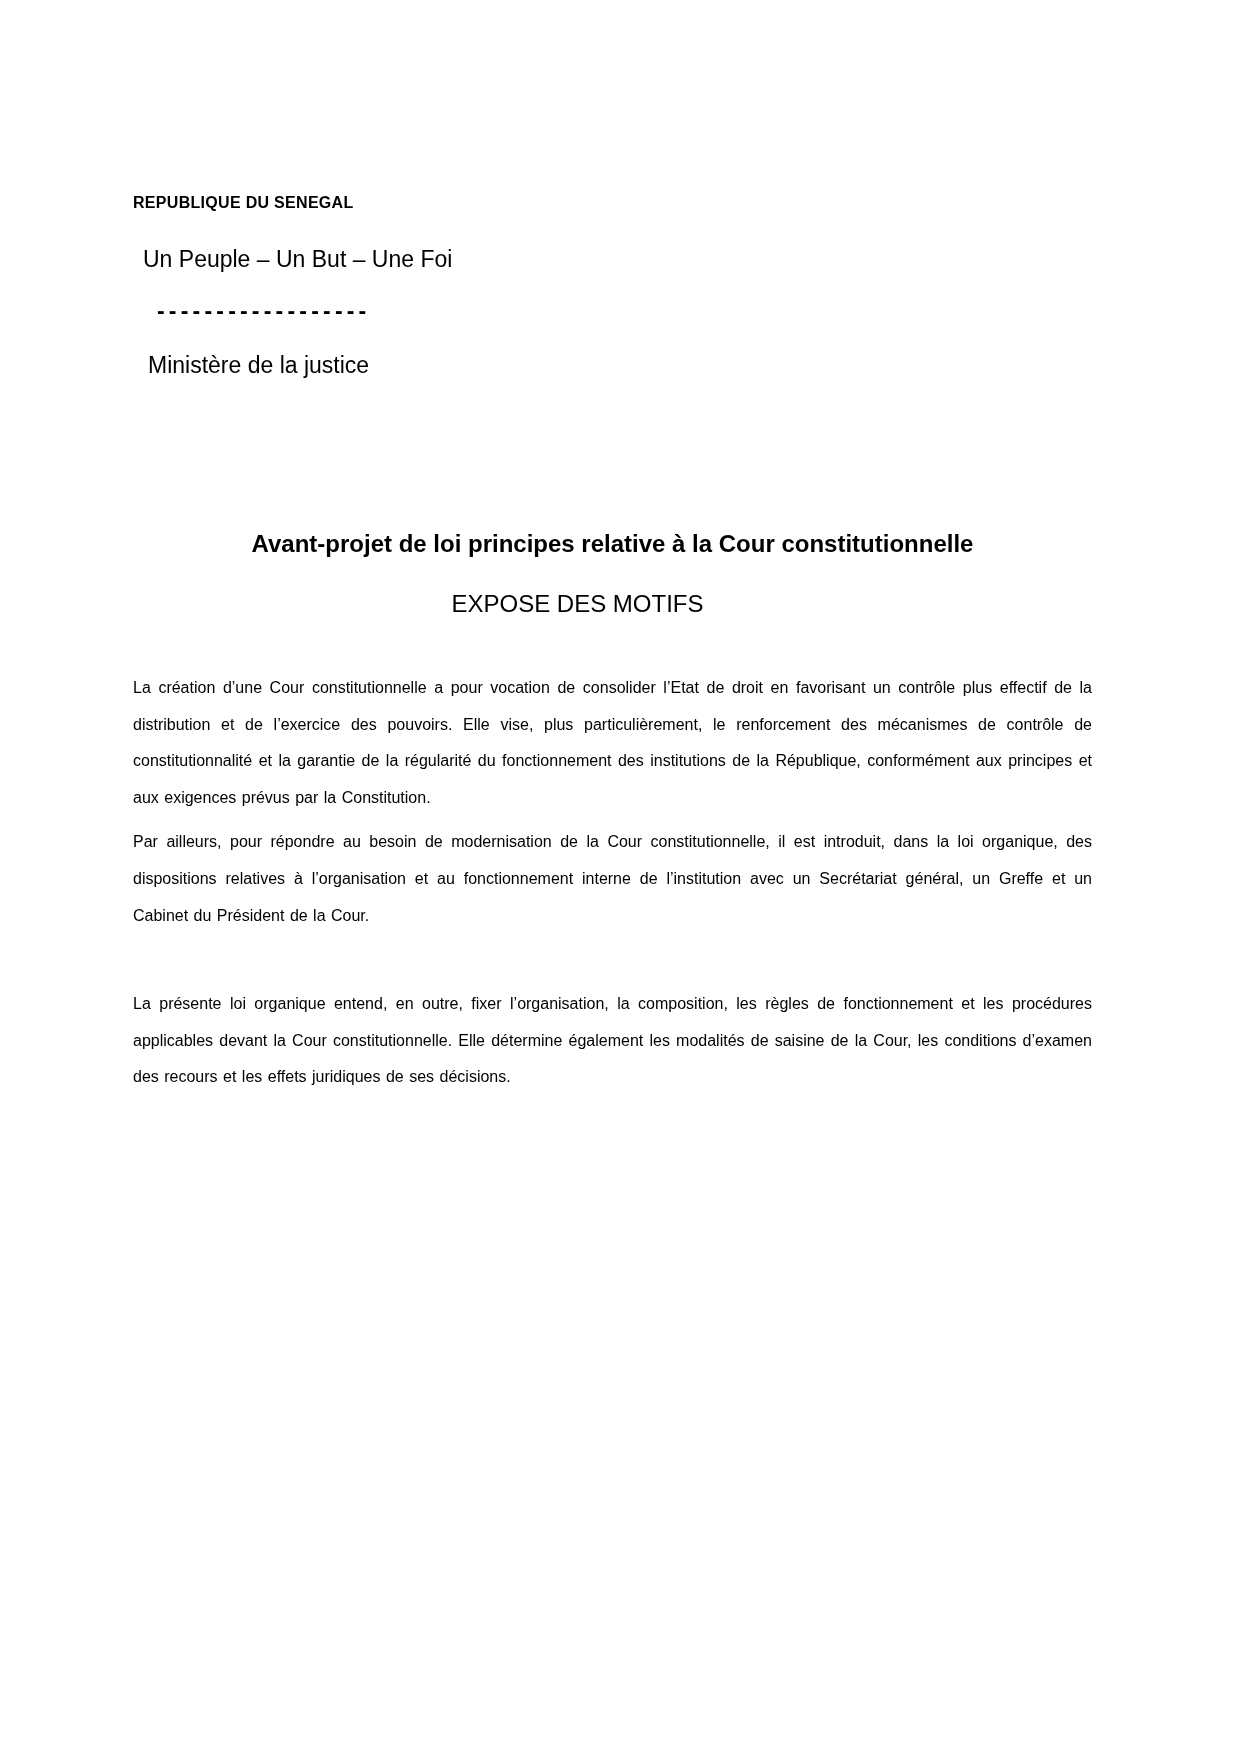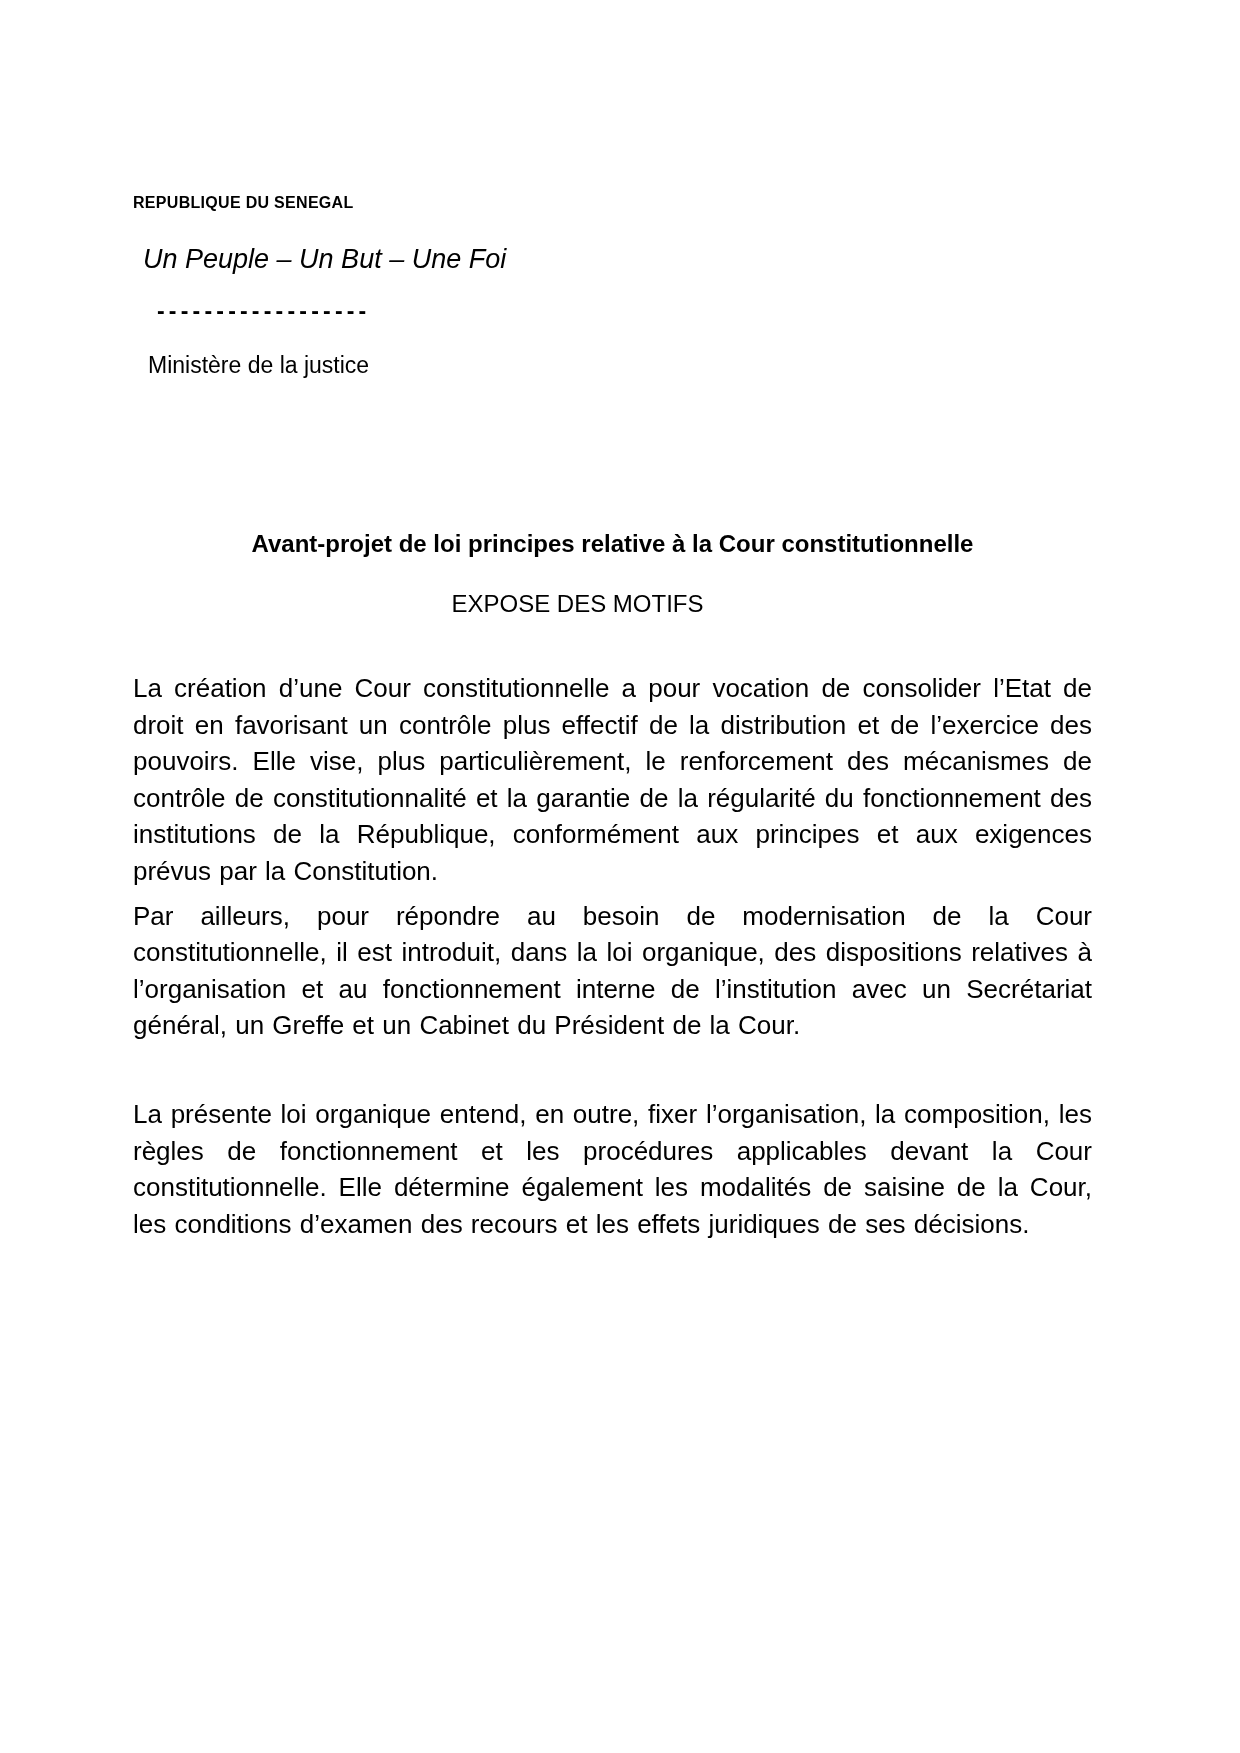--- a/index.html
+++ b/index.html
@@ -25,22 +25,21 @@
     font-weight: bold;
     line-height: 30px;
     letter-spacing: 0.3px;
     white-space: nowrap;
     margin-top: 16px;
   }
   .motto {
     position: absolute;
     left: 143px;
     top: 244px;
-    font-size: 27px;
-    font-style: italic;
+    font-size: 23px;
     line-height: 30px;
     white-space: nowrap;
   }
   .separator {
     position: absolute;
     left: 157px;
     top: 296px;
     font-size: 23px;
     font-weight: bold;
     line-height: 30px;
@@ -79,21 +78,21 @@
     font-weight: normal;
     line-height: 30px;
     transform: translateX(-35px);
   }
   
   .body-text {
     position: absolute;
     left: 133px;
     top: 670px;
     width: 959px;
-    font-size: 26px;
+    font-size: 16px;
     line-height: 36.6px;
     text-align: justify;
     word-spacing: 1px;
   }
   .body-text p { margin: 0; }
   .para-1 { margin-bottom: 8px  !important; }
   .para-2 { margin-bottom: 50px !important; }
   .para-3 { margin-bottom: 52px !important; }
   .para-4 { margin-bottom: 42px !important; }
 </style>

